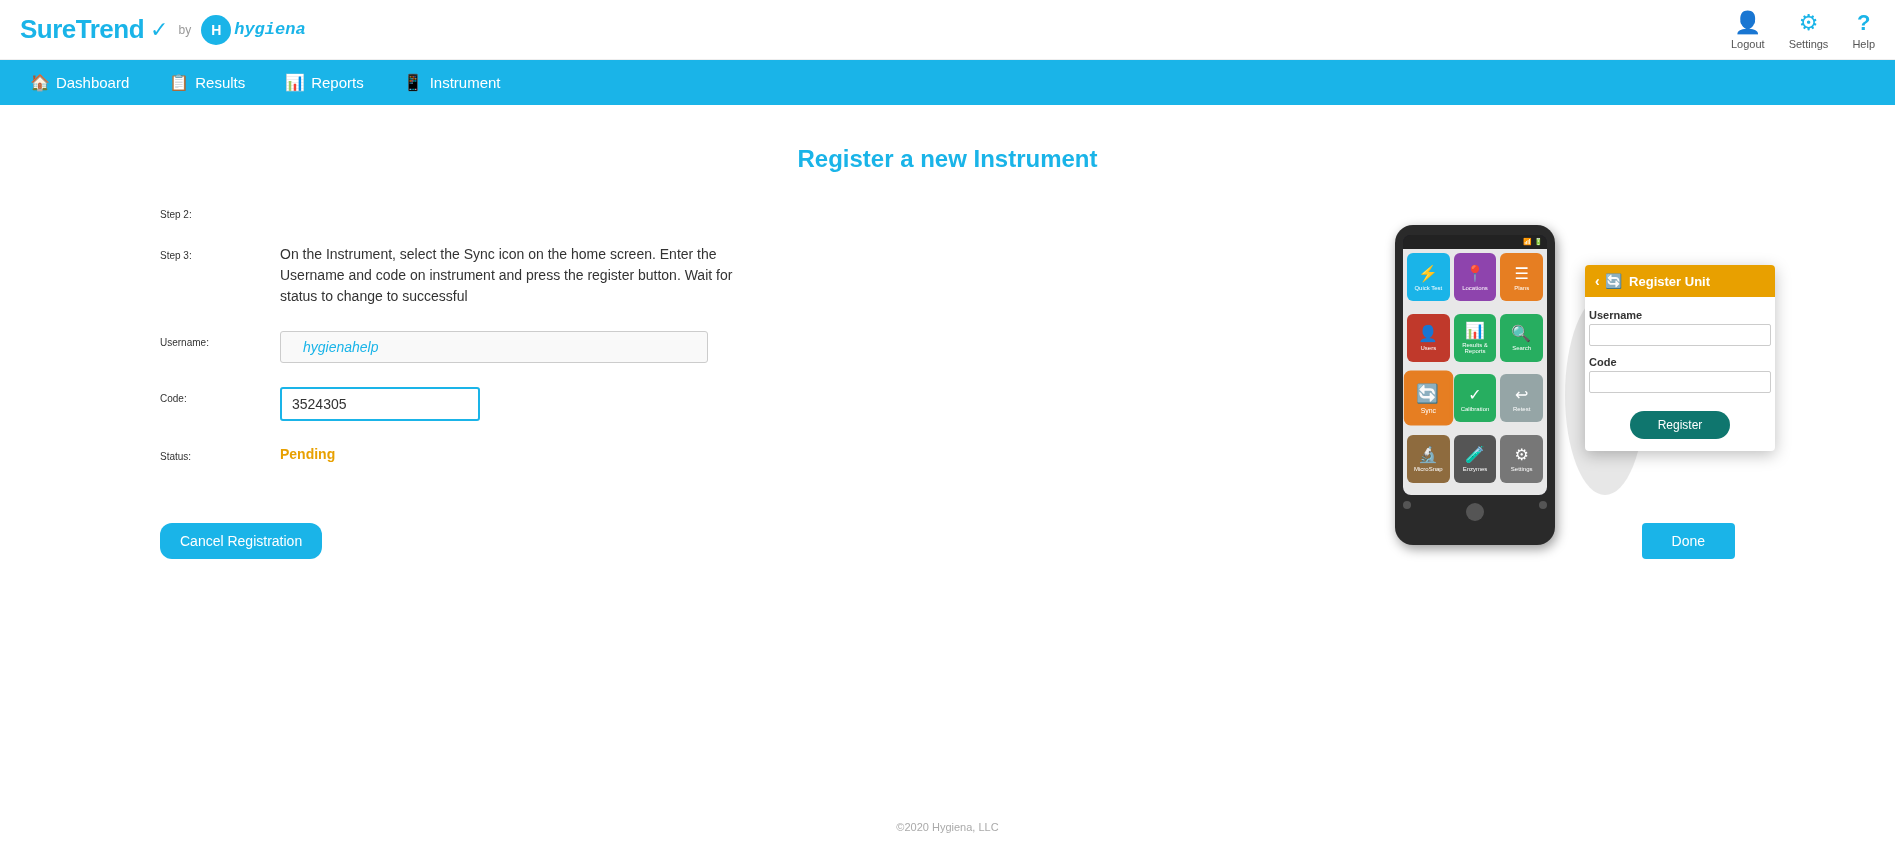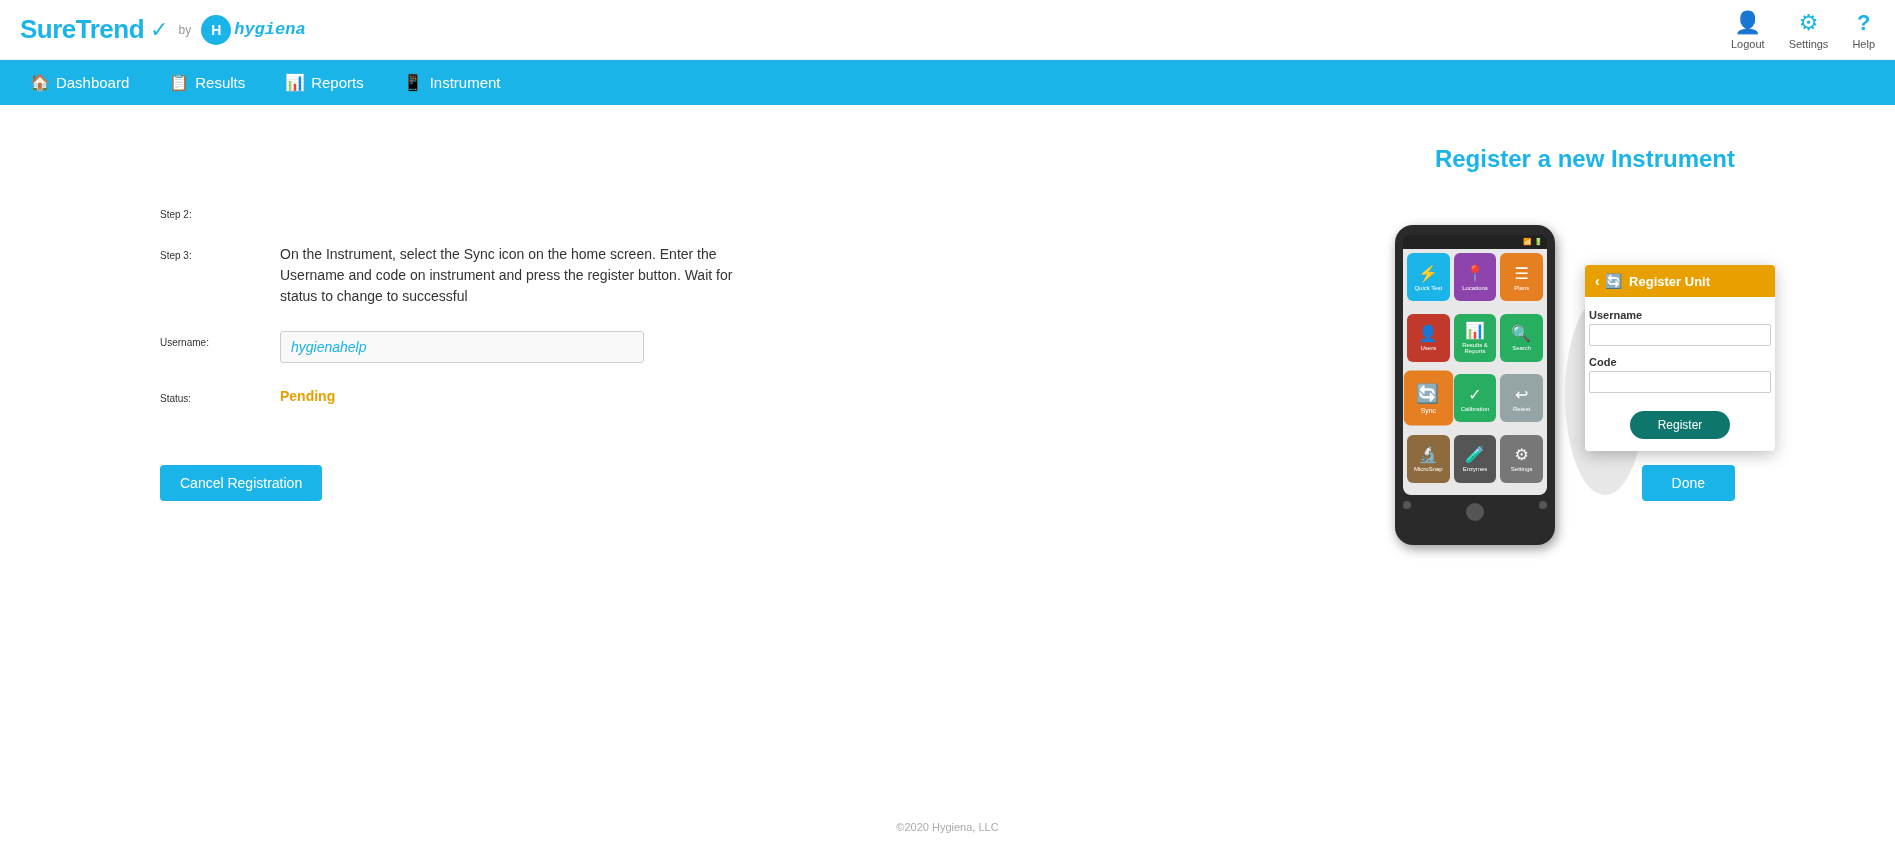--- a/index.html
+++ b/index.html
@@ -105,21 +105,21 @@
     .main-content {
       padding: 40px 160px;
       min-height: 680px;
       position: relative;
     }
 
     .page-title {
       color: #1ab4e8;
       font-size: 24px;
       font-weight: bold;
-      text-align: right;
+      text-align: center;
       margin-bottom: 30px;
     }
 
     .form-area {
       max-width: 580px;
     }
 
     .form-row {
       display: flex;
       align-items: flex-start;
@@ -138,22 +138,22 @@
       flex: 1;
     }
 
     .step-text {
       font-size: 14px;
       color: #333;
       line-height: 1.5;
     }
 
     .input-username {
-      width: 364px;
-      padding: 7px 10px;
+      width: 428px;
+      padding: 7px 22px;
       border: 1px solid #ccc;
       border-radius: 3px;
       font-size: 14px;
       color: #1ab4e8;
       font-style: italic;
       background: #f9f9f9;
     }
 
     .input-code {
       width: 200px;
@@ -329,21 +329,21 @@
       display: flex;
       justify-content: space-between;
       margin-top: 60px;
       padding: 0 0;
     }
 
     .btn-cancel {
       background: #1ab4e8;
       color: white;
       border: none;
-      border-radius: 4px;
+      border-radius: 12px;
       padding: 10px 20px;
       font-size: 14px;
       cursor: pointer;
     }
     .btn-done {
       background: #1ab4e8;
       color: white;
       border: none;
       border-radius: 4px;
       padding: 10px 30px;
@@ -438,20 +438,26 @@
       </div>
     </div>
 
     <div class="form-row">
       <span class="form-label">Username:</span>
       <div class="form-content">
         <input class="input-username" type="text" readonly="" value="hygienahelp" style="">
       </div>
     </div>
 
+    <div class="form-row">
+      <span class="form-label">Code:</span>
+      <div class="form-content">
+        <input class="input-code" type="text" value="3524305" style="">
+      </div>
+    </div>
 
     <div class="form-row">
       <span class="form-label">Status:</span>
       <div class="form-content">
         <span class="status-pending">Pending</span>
       </div>
     </div>
   </div>
 
   <div class="device-area">

